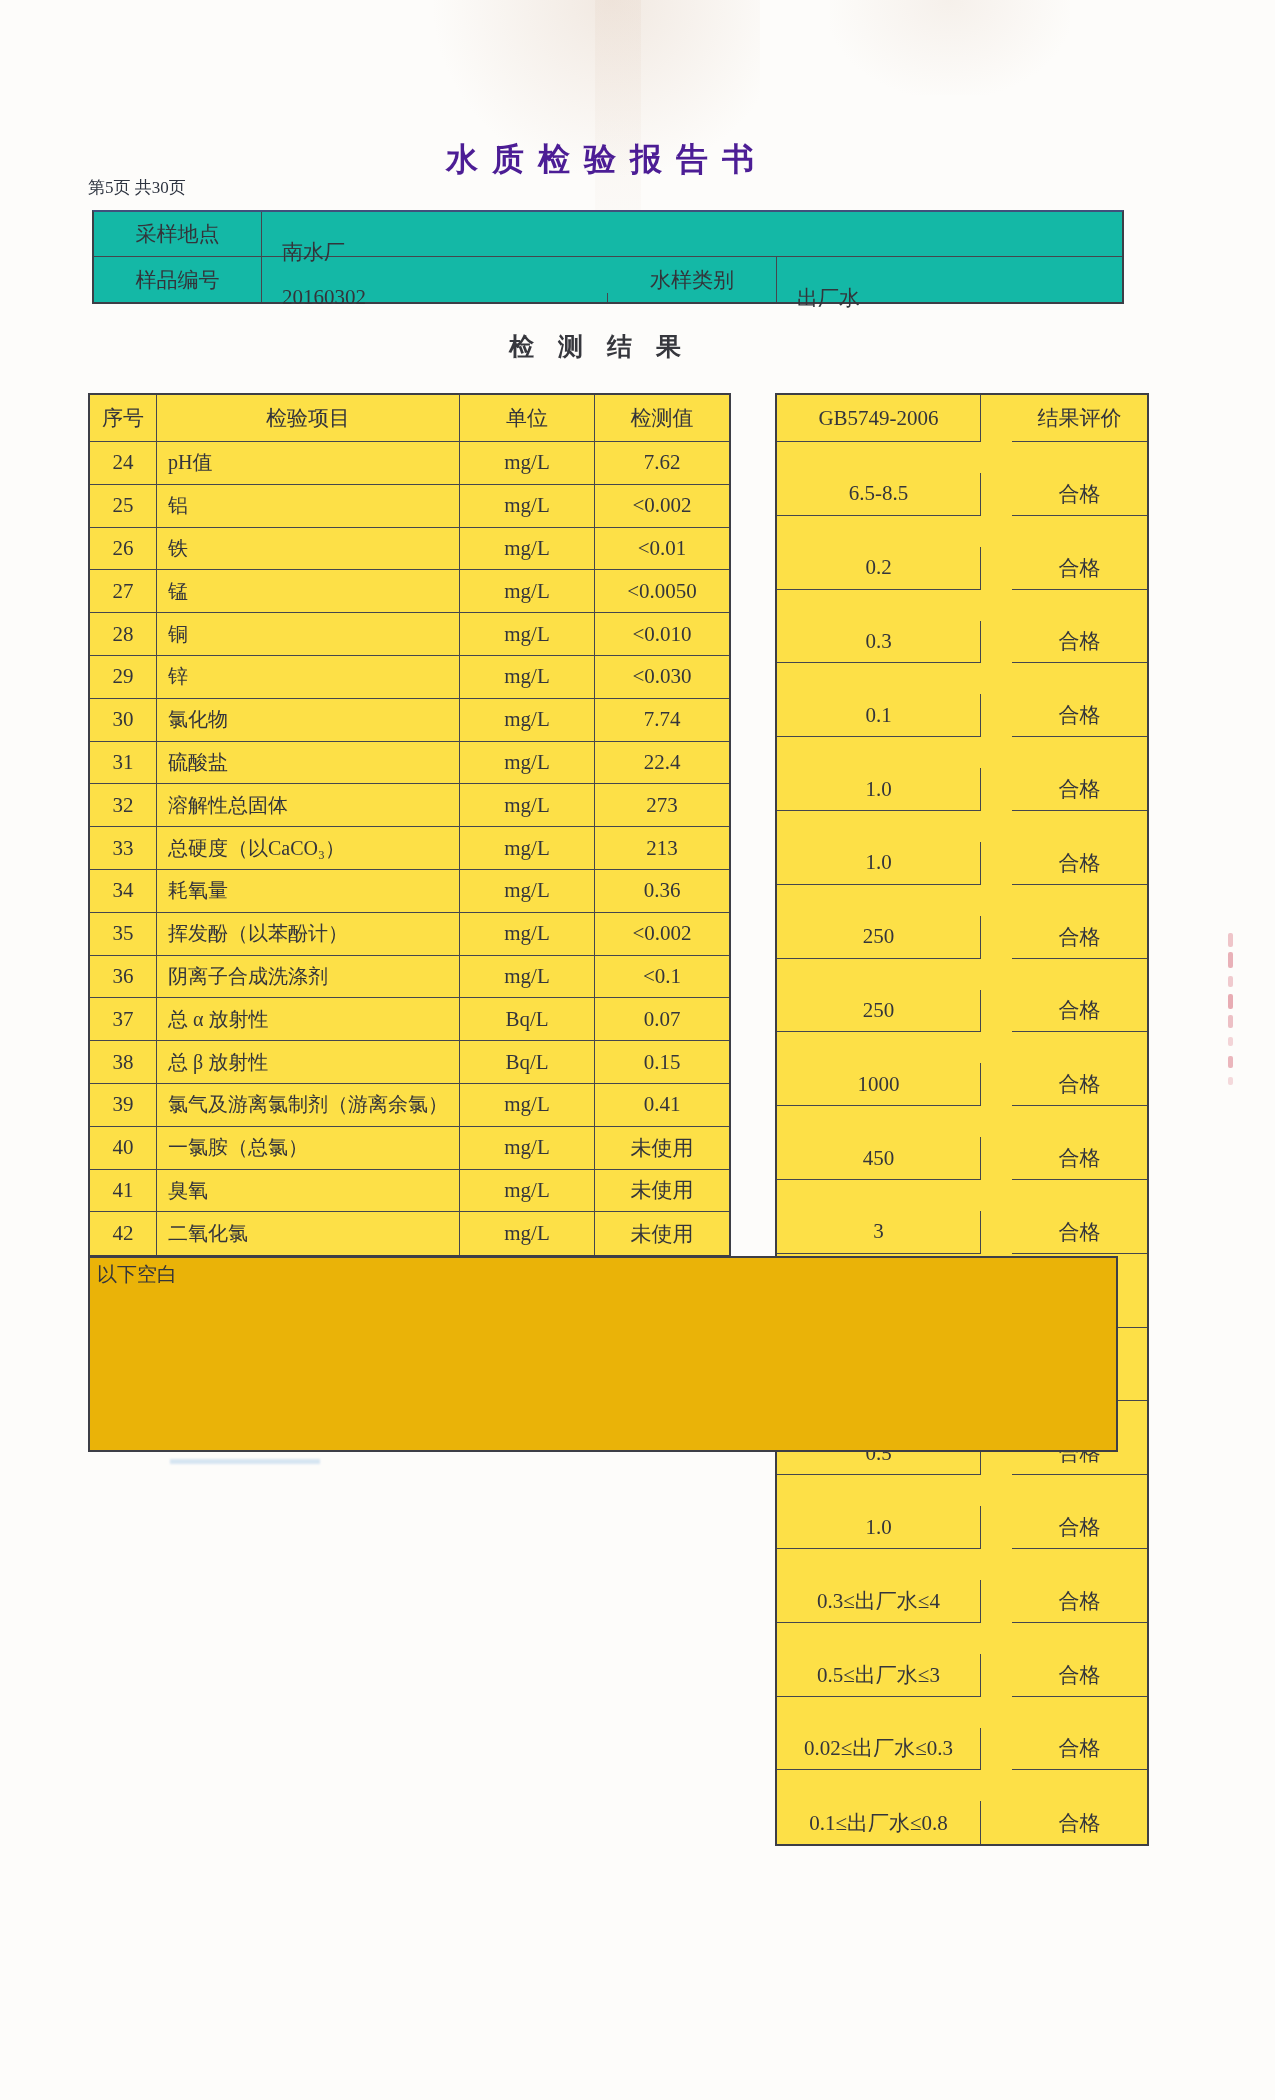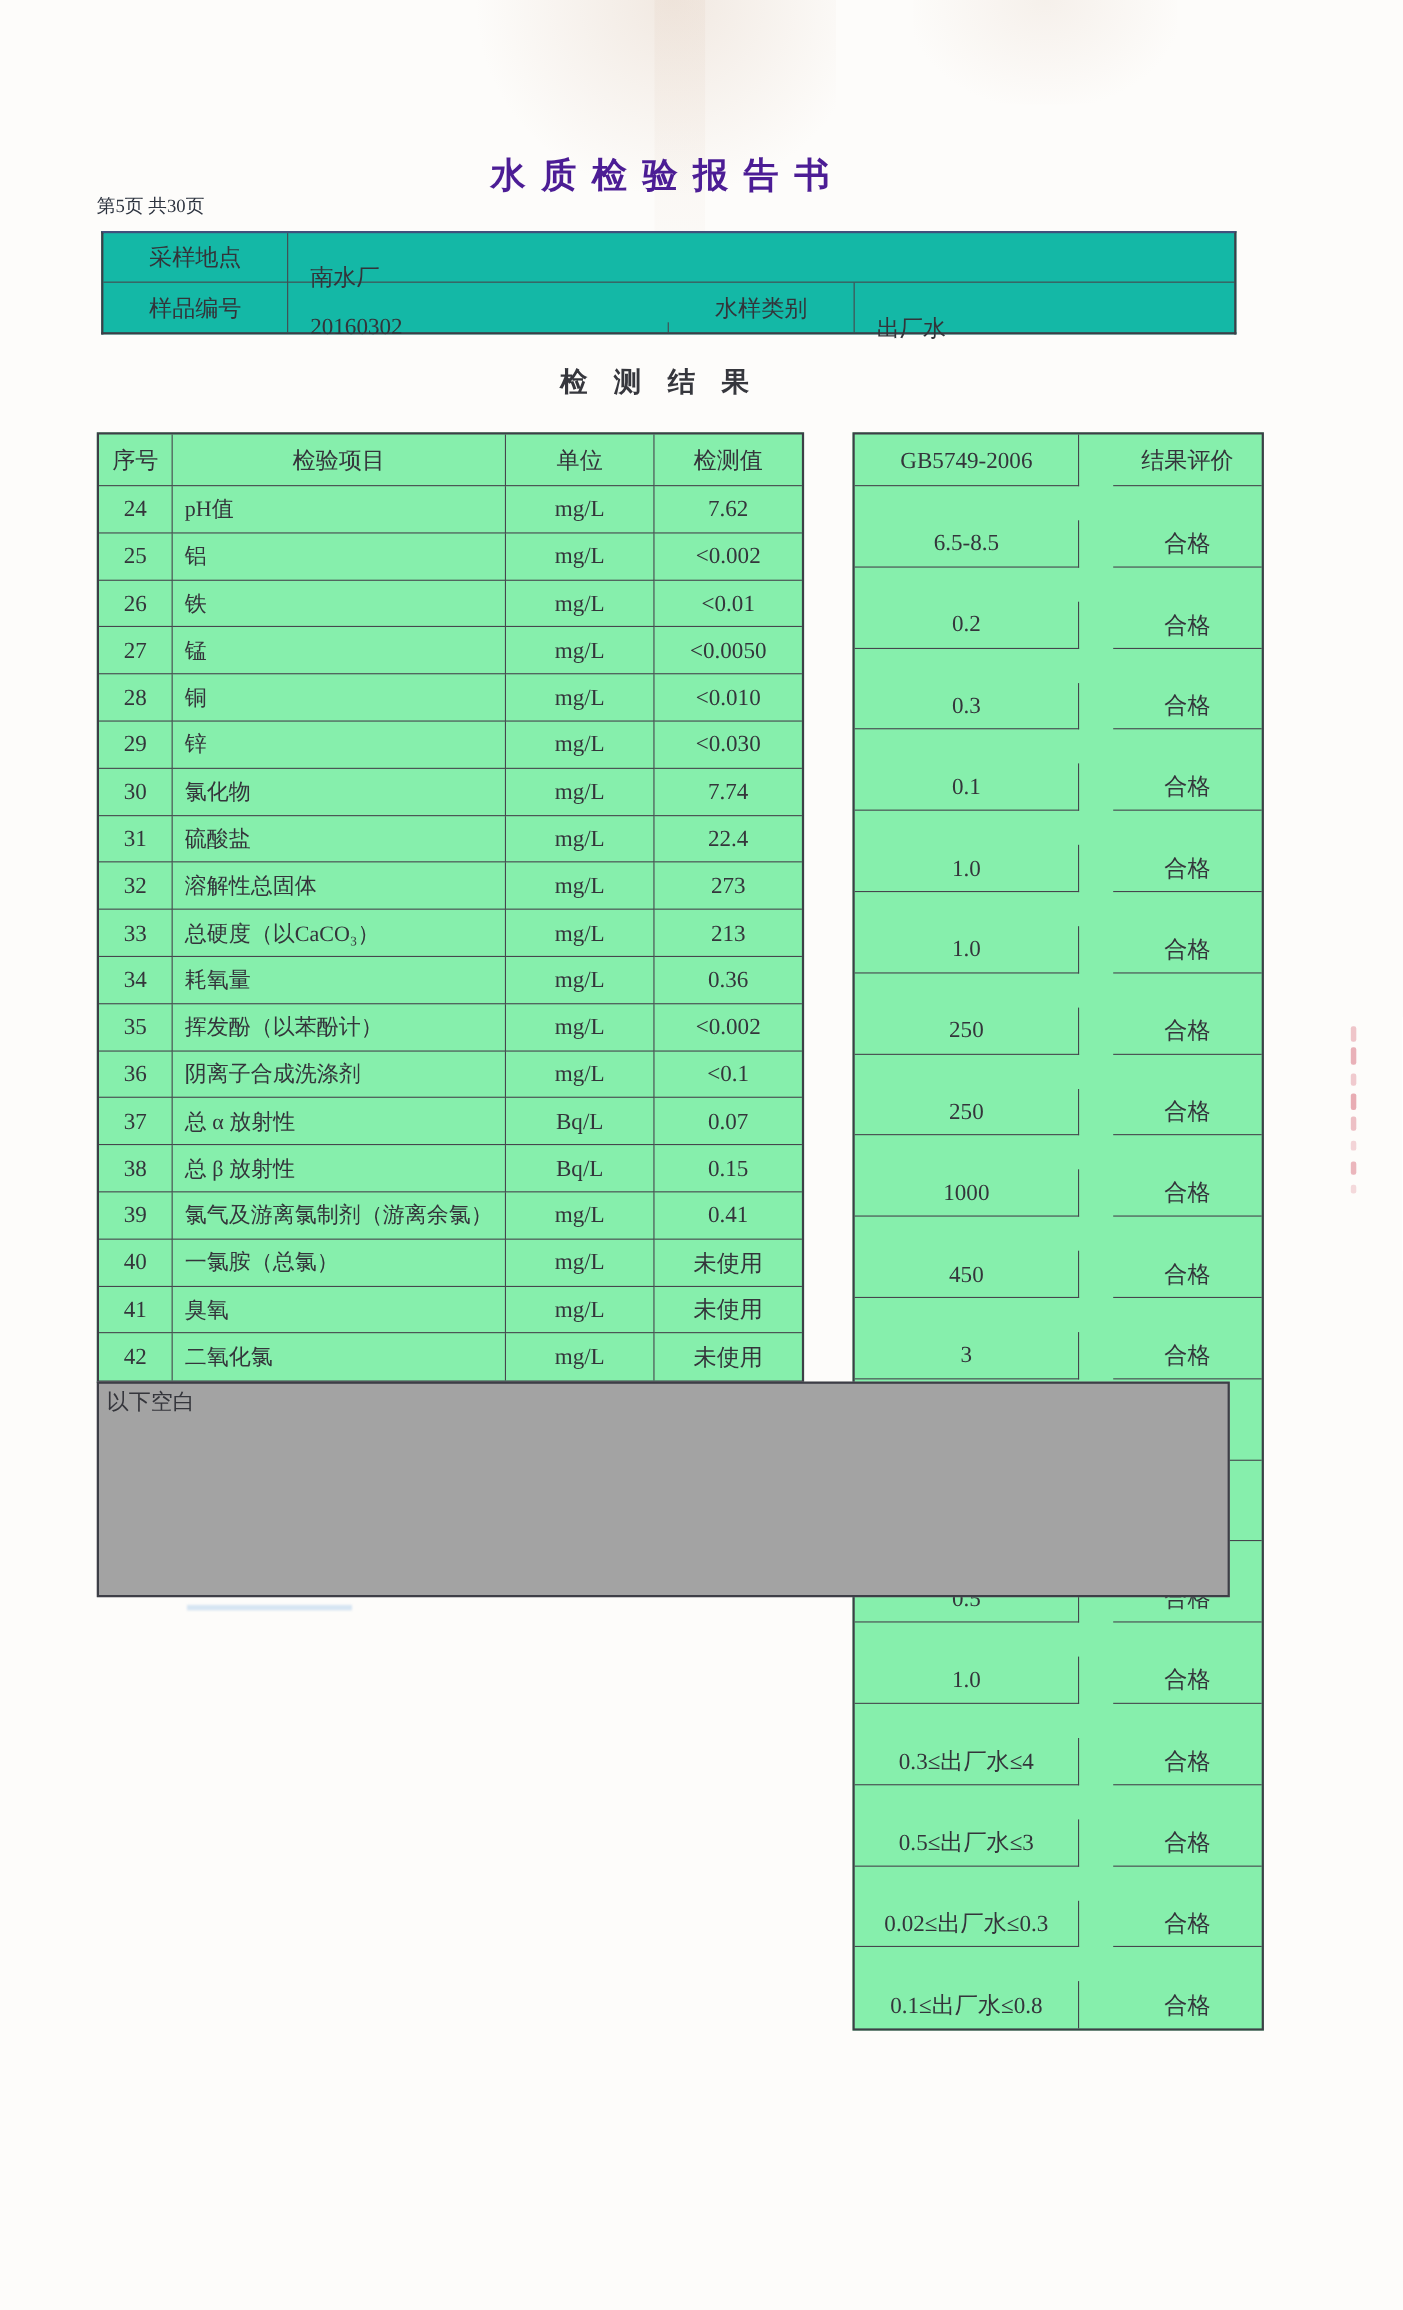--- a/index.html
+++ b/index.html
@@ -40,34 +40,34 @@
   .info-table .lbl { justify-content:center; }
   .info-table .val { justify-content:flex-start; padding-left:20px;margin-top:36px; }
   .span3 { grid-column:2 / span 3; }
   
   .section-title { position:absolute; top:330px; left:80px; width:1030px;
     text-align:center; font-size:25px; font-weight:bold; color:#36373d;
     letter-spacing:24px; text-indent:24px; }
   
   .results-wrap { position:absolute; top:393px; left:88px; display:flex; column-gap:44px; }
   .rgrid { display:grid; grid-template-rows:47px; grid-auto-rows:42.8px;
-    border:2.2px solid #3d3e46; background:#86efac; height:fit-content;font-family:Liberation Serif, serif; }
+    border:2.2px solid #3d3e46; background:#fde047; height:fit-content;font-family:Liberation Serif, serif; }
   .rgrid-left  { grid-template-columns:67px 303px 135px 134px; }
   .rgrid-right { grid-template-columns:204px 135px;gap:31px; }
   .rgrid .cell { border-right:1.8px solid #45464d; border-bottom:1.8px solid #45464d;
     display:flex; align-items:center; justify-content:center;
     font-size:21px; color:#34353b; white-space:nowrap; overflow:hidden; }
   .rgrid .c-item { justify-content:flex-start; padding-left:11px; font-size:20px; }
   .rgrid .c-value, .rgrid .c-eval { border-right:none; }
   .rgrid .hcell { font-size:21px; }
   .rgrid .hcell.c-item { justify-content:center; padding-left:0; }
   .rgrid .last-row { border-bottom:none; }
   
   .blank-box { position:absolute; top:1256px; left:88px; width:1030px; height:196px;
-    border:2px solid #3d3e46; background:#a3a3a3; }
+    border:2px solid #3d3e46; background:#eab308; }
   .blank-box .note { font-size:20px; color:#34353b; padding:3px 0 0 7px; }
 </style>
 </head>
 <body>
 
 <div class="page">
 
   <div class="smudge smudge-a"></div>
   <div class="smudge smudge-b"></div>
   <div class="smudge smudge-c"></div>

